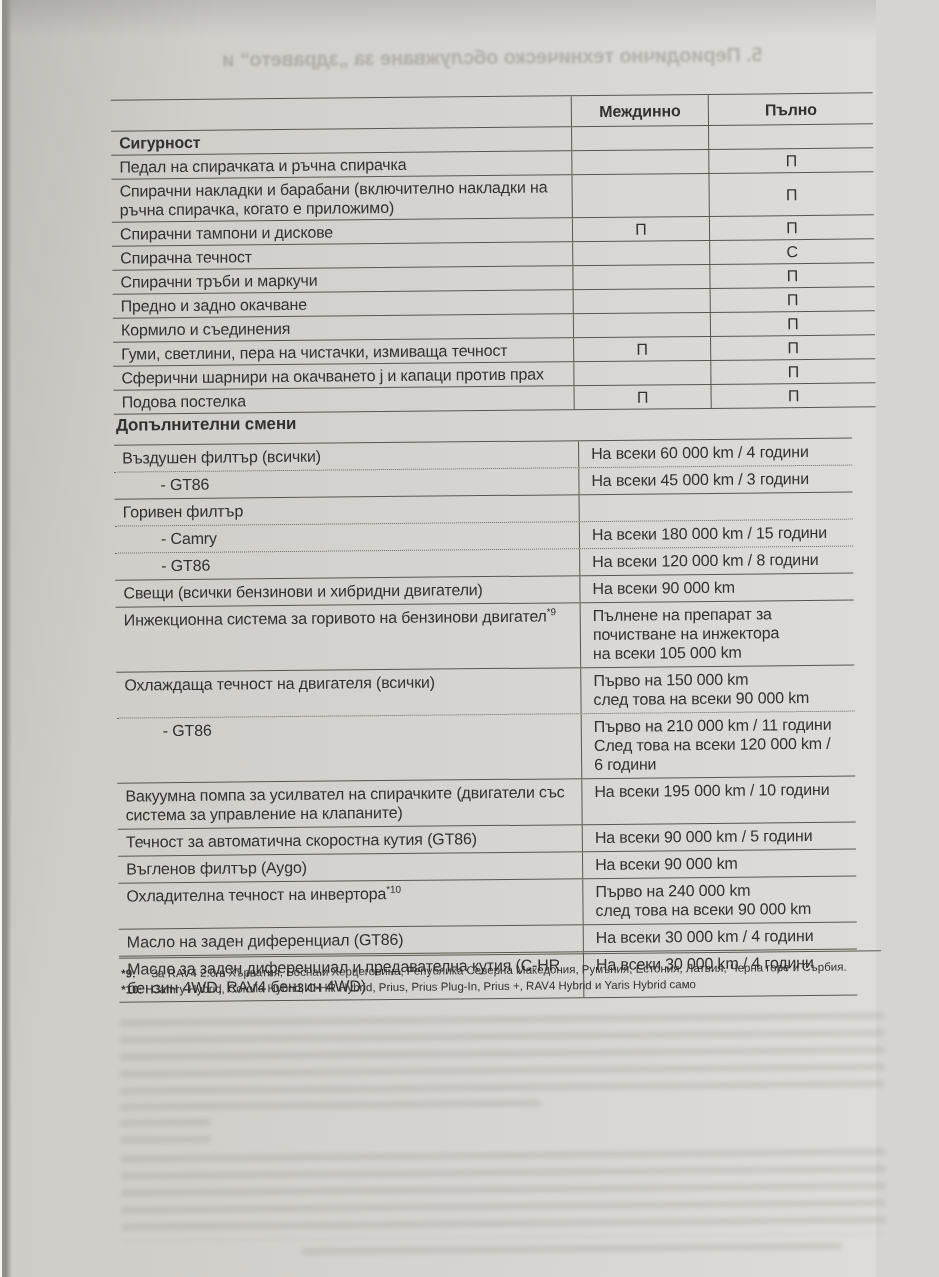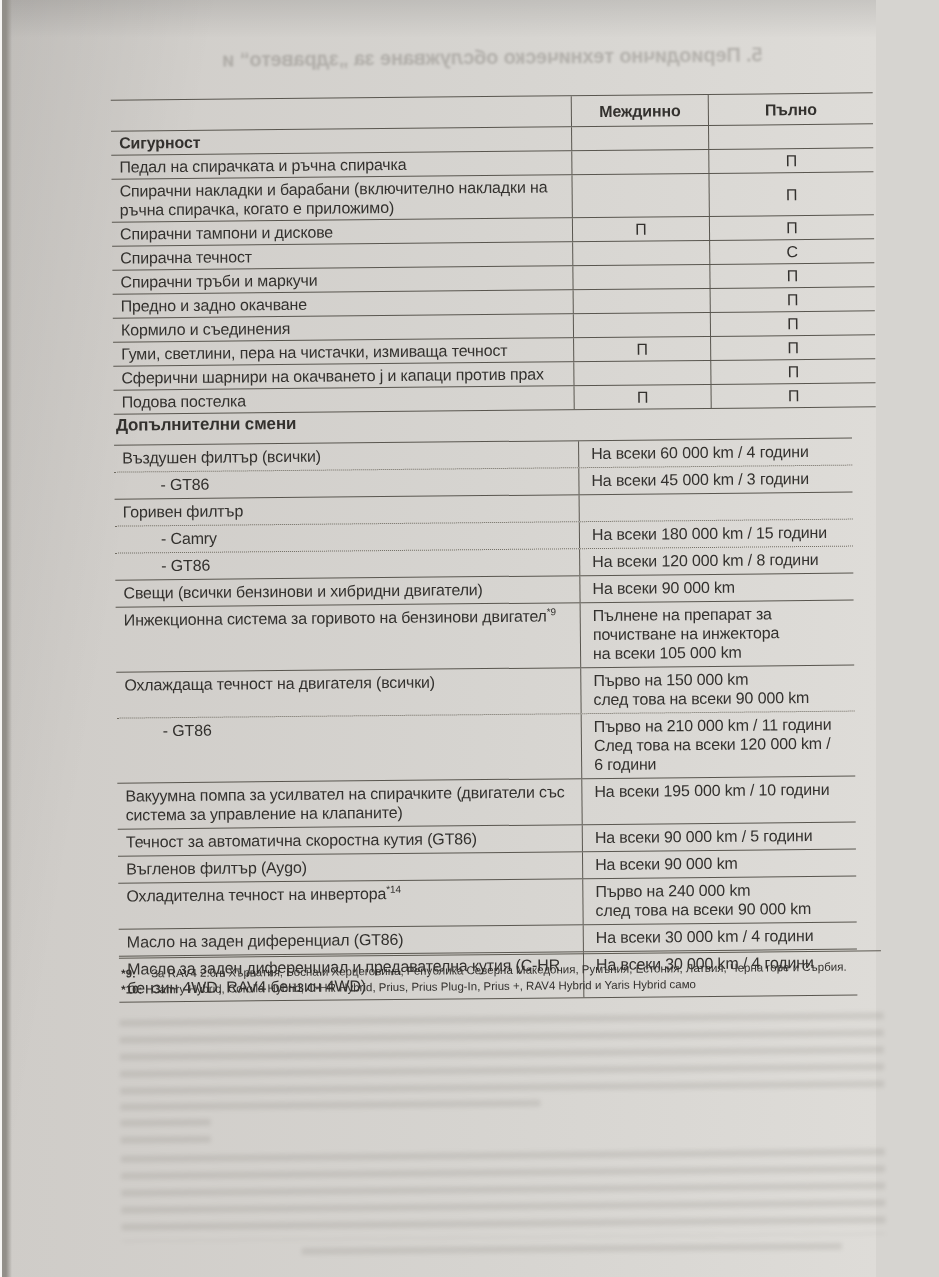--- a/index.html
+++ b/index.html
@@ -219,21 +219,21 @@
     <div class="n"><span>Течност за автоматична скоростна кутия (GT86)</span></div>
     <div class="v">На всеки 90 000 km / 5 години</div>
   </div>
 
   <div class="t2-row sep-solid">
     <div class="n"><span>Въгленов филтър (Aygo)</span></div>
     <div class="v">На всеки 90 000 km</div>
   </div>
 
   <div class="t2-row sep-solid">
-    <div class="n"><span>Охладителна течност на инвертора</span><sup class="supref">*14</sup></div>
+    <div class="n"><span>Охладителна течност на инвертора</span><sup class="supref">*10</sup></div>
     <div class="v">Първо на 240 000 km
 след това на всеки 90 000 km</div>
   </div>
 
   <div class="t2-row sep-solid">
     <div class="n"><span>Масло на заден диференциал (GT86)</span></div>
     <div class="v">На всеки 30 000 km / 4 години</div>
   </div>
 
   <div class="t2-row sep-solid">

